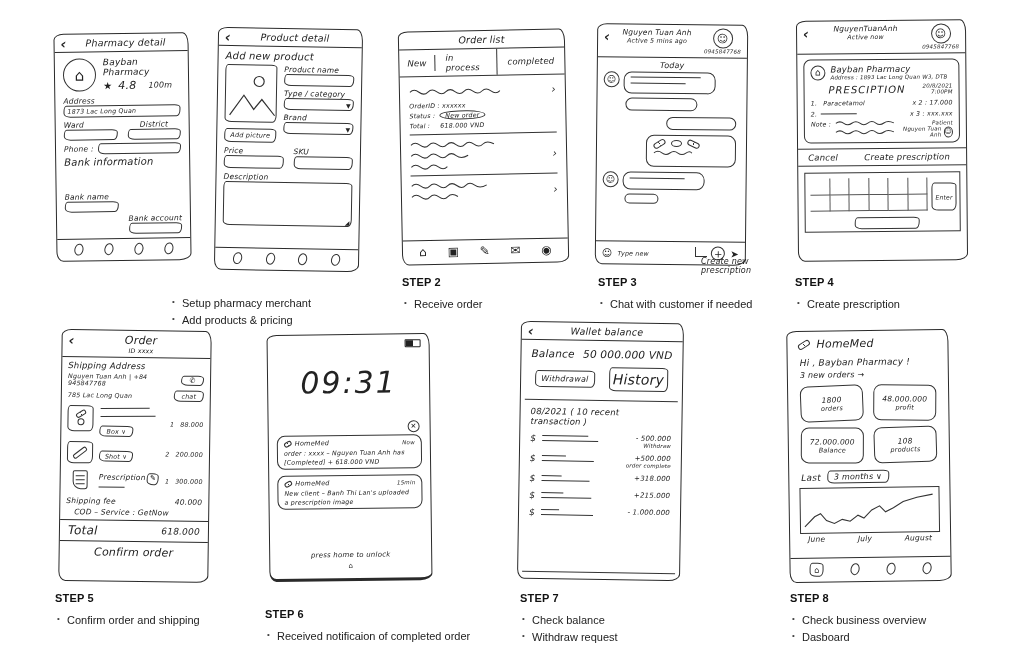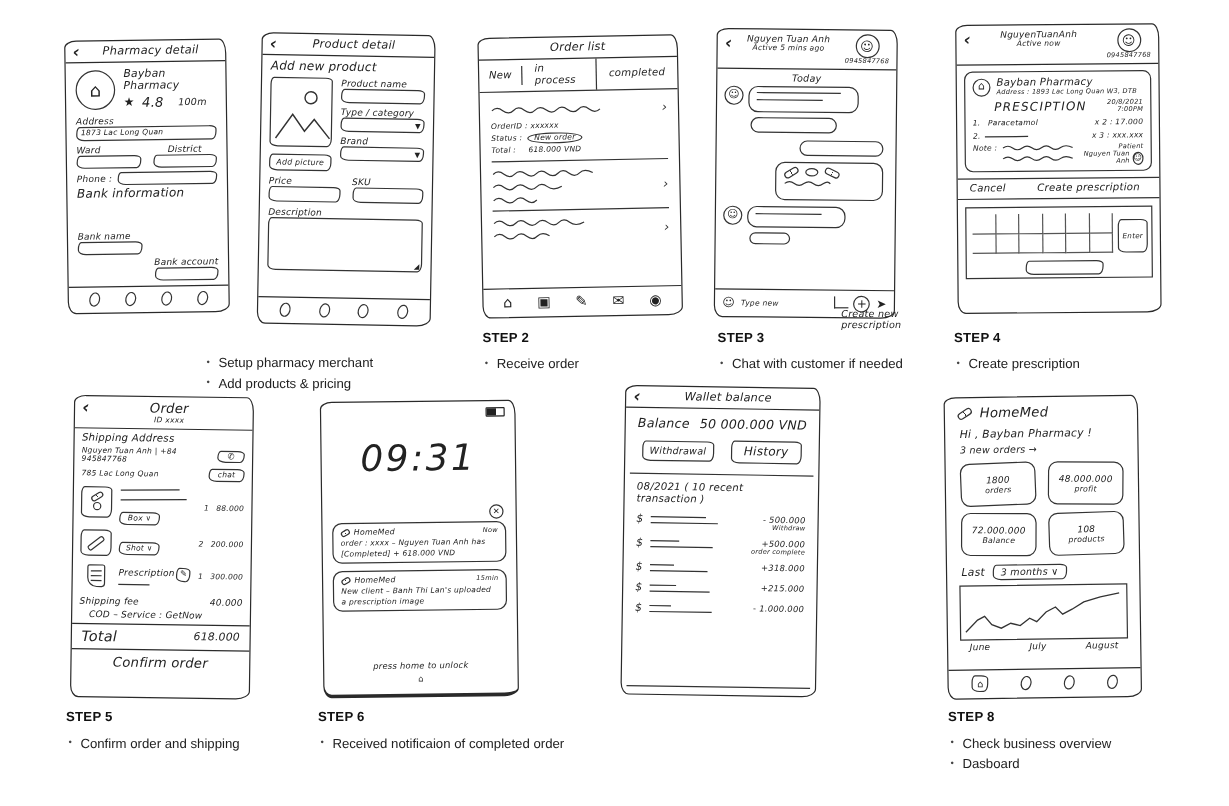--- a/index.html
+++ b/index.html
@@ -503,21 +503,21 @@
     <div class="hd">
       <span class="back">‹</span>
       <span class="t">Wallet balance</span>
     </div>
     <div class="row" style="justify-content:space-between;padding:7px 10px 0;">
       <span style="font-size:10.5px;">Balance</span>
       <span style="font-size:10.5px;">50 000.000 VND</span>
     </div>
     <div class="row" style="gap:14px;padding:7px 14px 0;">
       <span class="box" style="flex:1;text-align:center;font-size:8px;padding:3px 0;">Withdrawal</span>
-      <span class="box" style="flex:1;text-align:center;font-size:10px;padding:3px 0;">History</span>
+      <span class="box" style="flex:1;text-align:center;font-size:14px;padding:3px 0;">History</span>
     </div>
     <div class="divline" style="margin:9px 4px 0;"></div>
     <div style="font-size:8.5px;padding:6px 10px 0;">08/2021 ( 10 recent transaction )</div>
     <div style="padding:4px 10px 0;flex:1;">
       <div class="row" style="justify-content:space-between;align-items:flex-start;margin-top:3px;">
         <span class="row" style="gap:6px;">
             <span style="font-size:9px;">$</span>
           <span>
               <span class="divline" style="display:block;width:46px;"></span>
               <span class="divline" style="display:block;width:56px;margin-top:4px;"></span>
@@ -619,23 +619,28 @@
       <span class="oval"></span>
       <span class="oval"></span>
       <span class="oval"></span>
     </div>
   </div>
 
   <div class="stepblock" style="left:55px;top:592px;">
     <div class="steplabel">STEP 5</div>
     <div class="bullet" style="margin-top:10px;">Confirm order and shipping</div>
   </div>
-  <div class="stepblock" style="left:265px;top:592px;">
+  <div class="stepblock" style="left:265px;top:608px;">
     <div class="steplabel">STEP 6</div>
     <div class="bullet" style="margin-top:10px;">Received notificaion of completed order</div>
+  </div>
+  <div class="stepblock" style="left:520px;top:592px;">
+    <div class="steplabel">STEP 7</div>
+    <div class="bullet" style="margin-top:10px;">Check balance</div>
+    <div class="bullet">Withdraw request</div>
   </div>
   <div class="stepblock" style="left:790px;top:592px;">
     <div class="steplabel">STEP 8</div>
     <div class="bullet" style="margin-top:10px;">Check business overview</div>
     <div class="bullet">Dasboard</div>
   </div>
 
 </div>
 
 </body></html>

